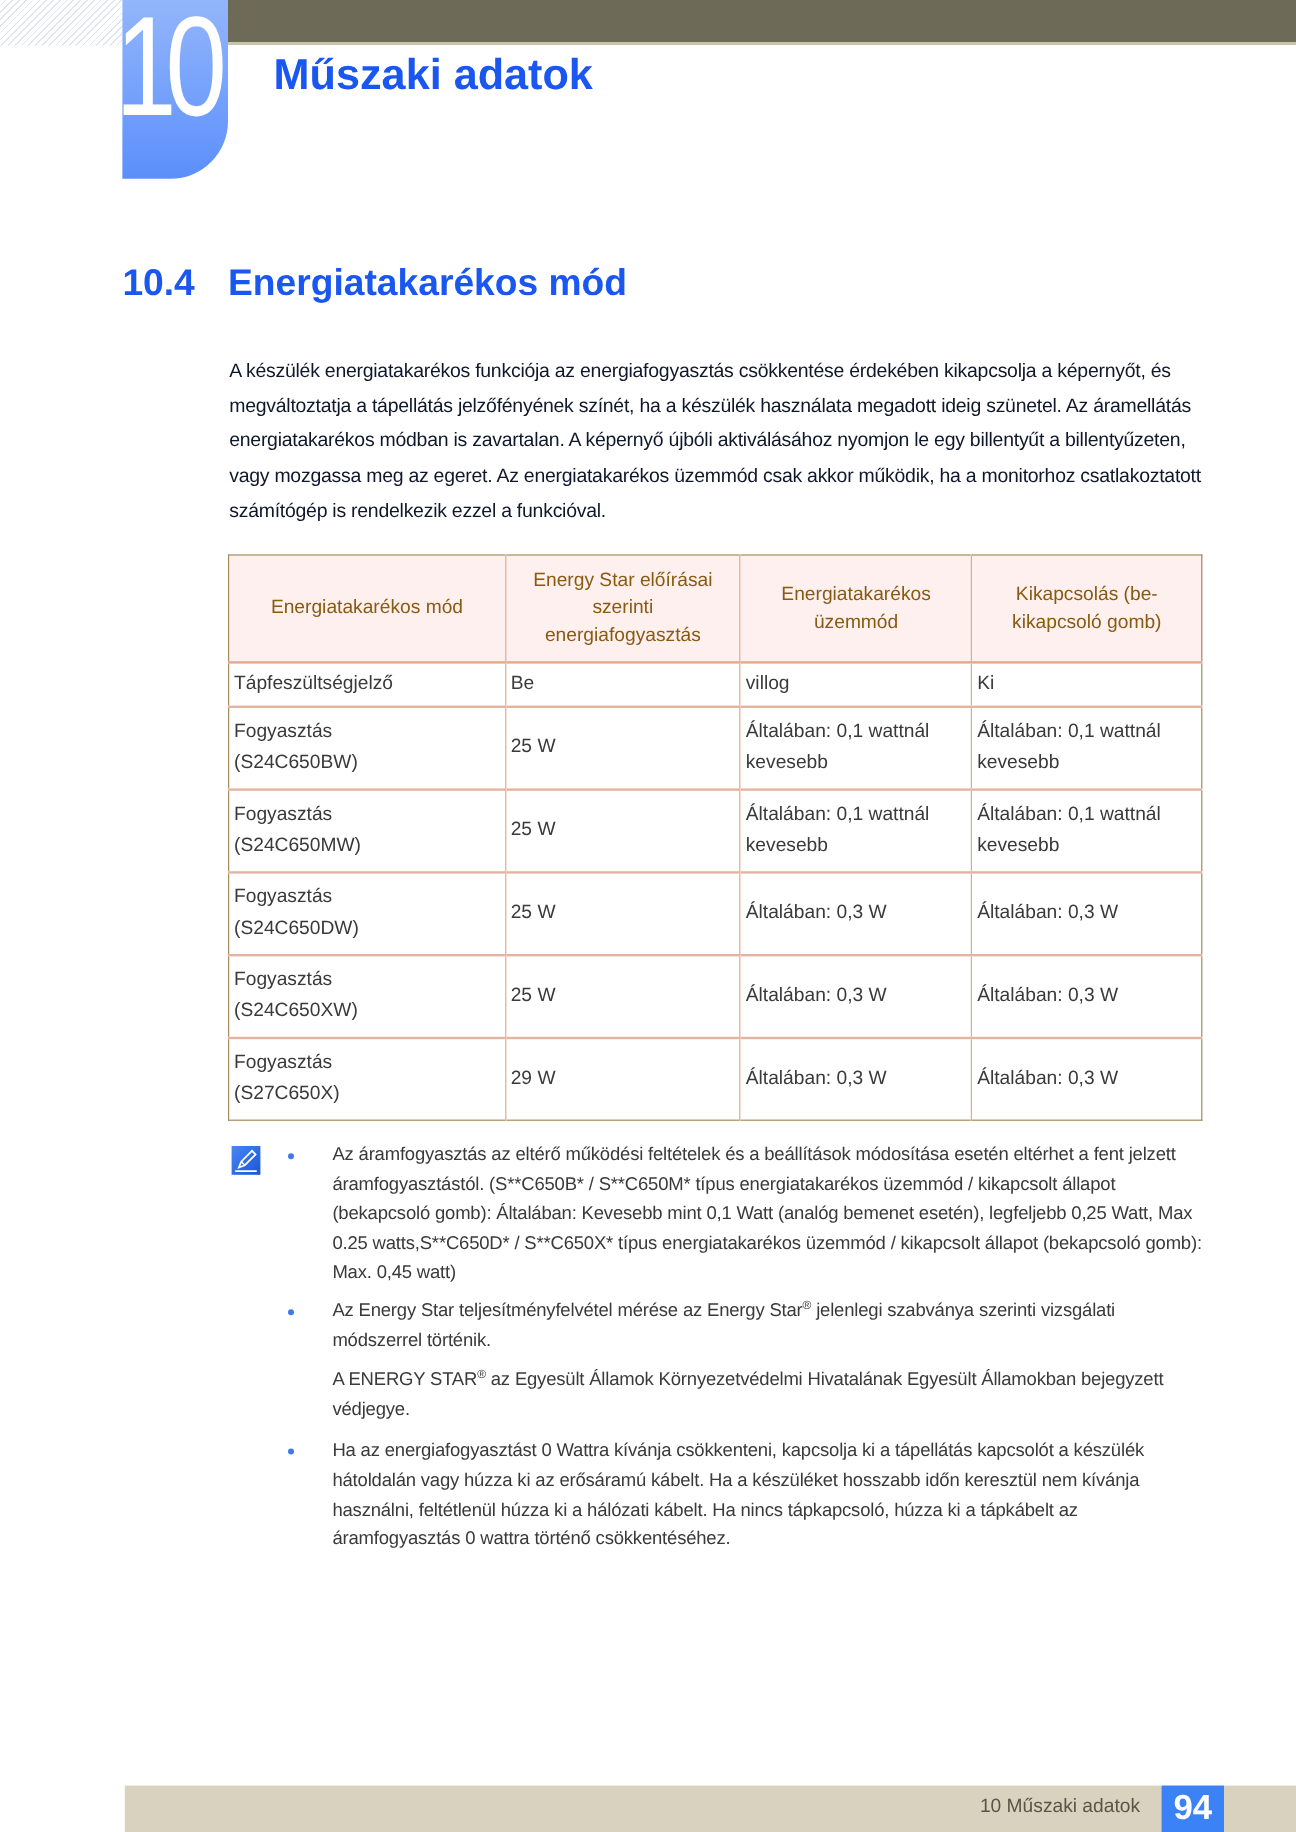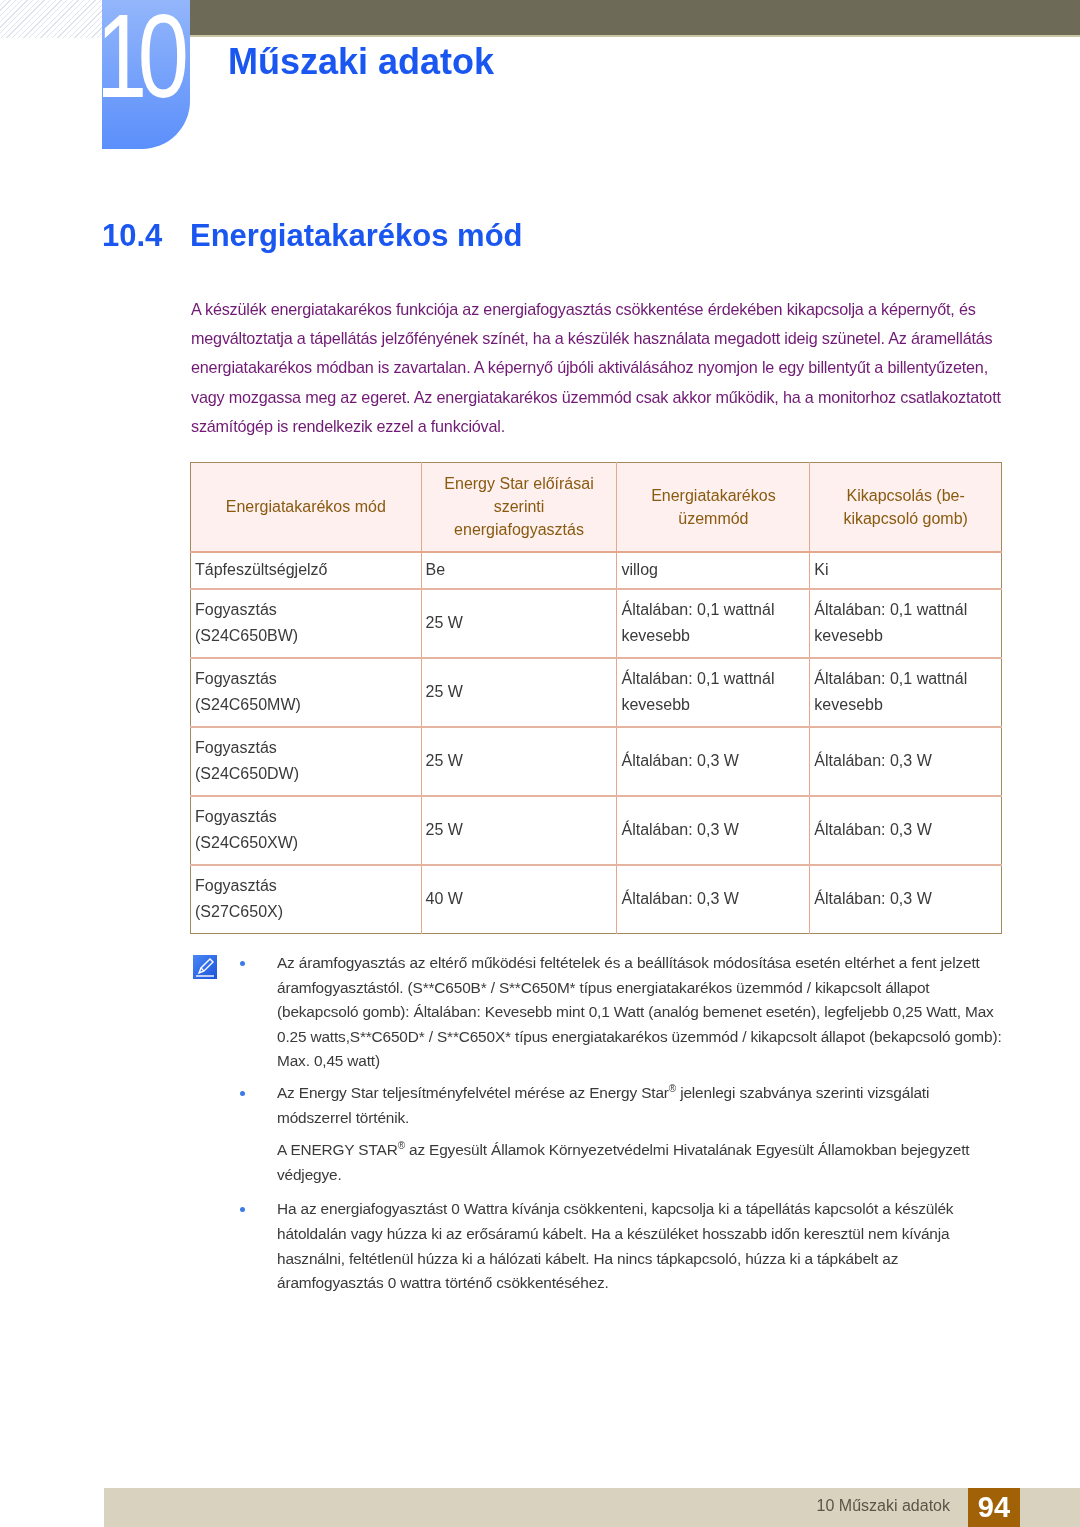--- a/index.html
+++ b/index.html
@@ -31,21 +31,21 @@
       font-size: 36px; color: #1a56f0; line-height: 40px;
     }
     .section-title {
       position: absolute; left: 102px; top: 218px;
       font-size: 31px; color: #1a56f0; line-height: 36px;
     }
     .section-title .num { display: inline-block; width: 88px; }
 
     .intro {
       position: absolute; left: 191px; top: 295px; width: 815px;
-      font-size: 16.2px; line-height: 29.2px; color: #701a75; letter-spacing: -0.2px;
+      font-size: 16.2px; line-height: 29.2px; color: #0f172a; letter-spacing: -0.2px;
     }
 
     table.spec {
       position: absolute; left: 190px; top: 462px; width: 812px;
       border-collapse: collapse; font-size: 16px; color: #3a3a3a;
       border: 1px solid #a38a5c;
     }
     table.spec th {
       background: #fdf0ef; color: #8a5a10; font-weight: normal;
       height: 89px; line-height: 23px; text-align: center; vertical-align: middle;
@@ -81,21 +81,21 @@
 
     .footer {
       position: absolute; left: 104px; top: 1488px; width: 976px; height: 39px;
       background: #d8d2be;
     }
     .footer-label {
       position: absolute; right: 130px; top: 7px; font-size: 16px; color: #5a5548; line-height: 22px;
     }
     .page-num {
       position: absolute; left: 864px; top: 0; width: 52px; height: 39px;
-      background: #a16207; color: #ffffff; font-size: 29px; font-weight: bold;
+      background: #3b82f6; color: #ffffff; font-size: 29px; font-weight: bold;
       text-align: center; line-height: 39px;
     }
   </style>
 </head>
 <body>
 
 <div class="hatch"></div>
 <div class="top-bar"></div>
 <div class="chapter-block"></div>
 <div class="chapter-num">10</div>
@@ -163,21 +163,21 @@
         </td>
       <td>25 W</td>
       <td>Általában: 0,3 W</td>
       <td>Általában: 0,3 W</td>
     </tr>
     <tr class="rn">
       <td>
           <span class="model">Fogyasztás</span>
           <span class="model">(S27C650X)</span>
         </td>
-      <td>40 W</td>
+      <td>29 W</td>
       <td>Általában: 0,3 W</td>
       <td>Általában: 0,3 W</td>
     </tr>
   </tbody>
 </table>
 
 <div class="note-icon">
   <svg width="24" height="24" viewBox="0 0 24 24">
     <path d="M6 18 L8 13 L17 4 L20 7 L11 16 Z" fill="none" stroke="#ffffff" stroke-width="1.4"></path>
     <path d="M8 13 L11 16" stroke="#ffffff" stroke-width="1.2"></path>

